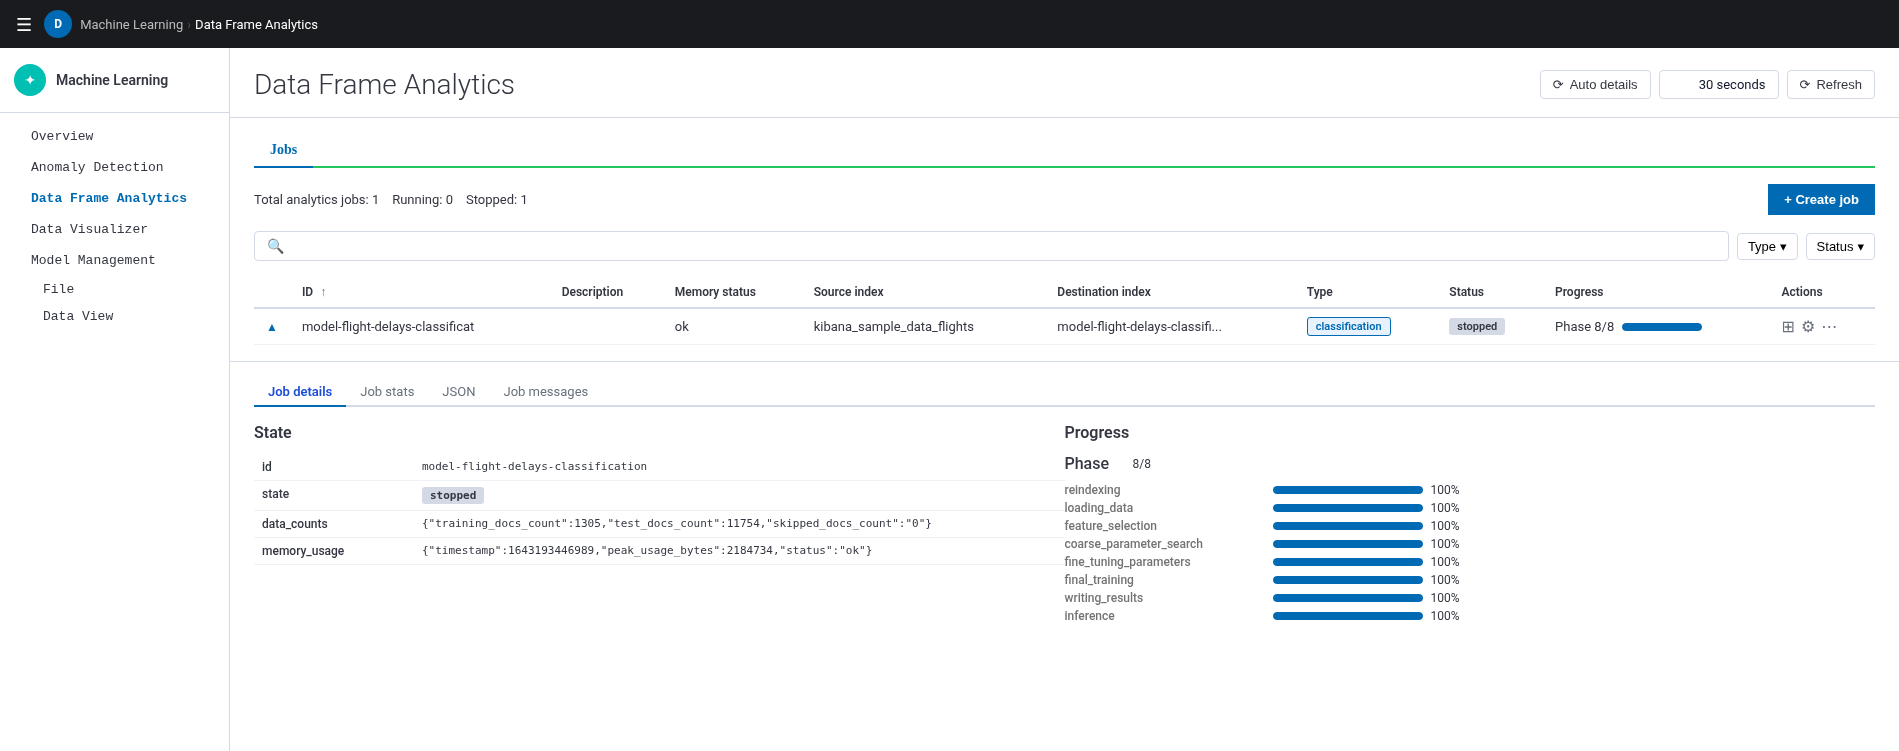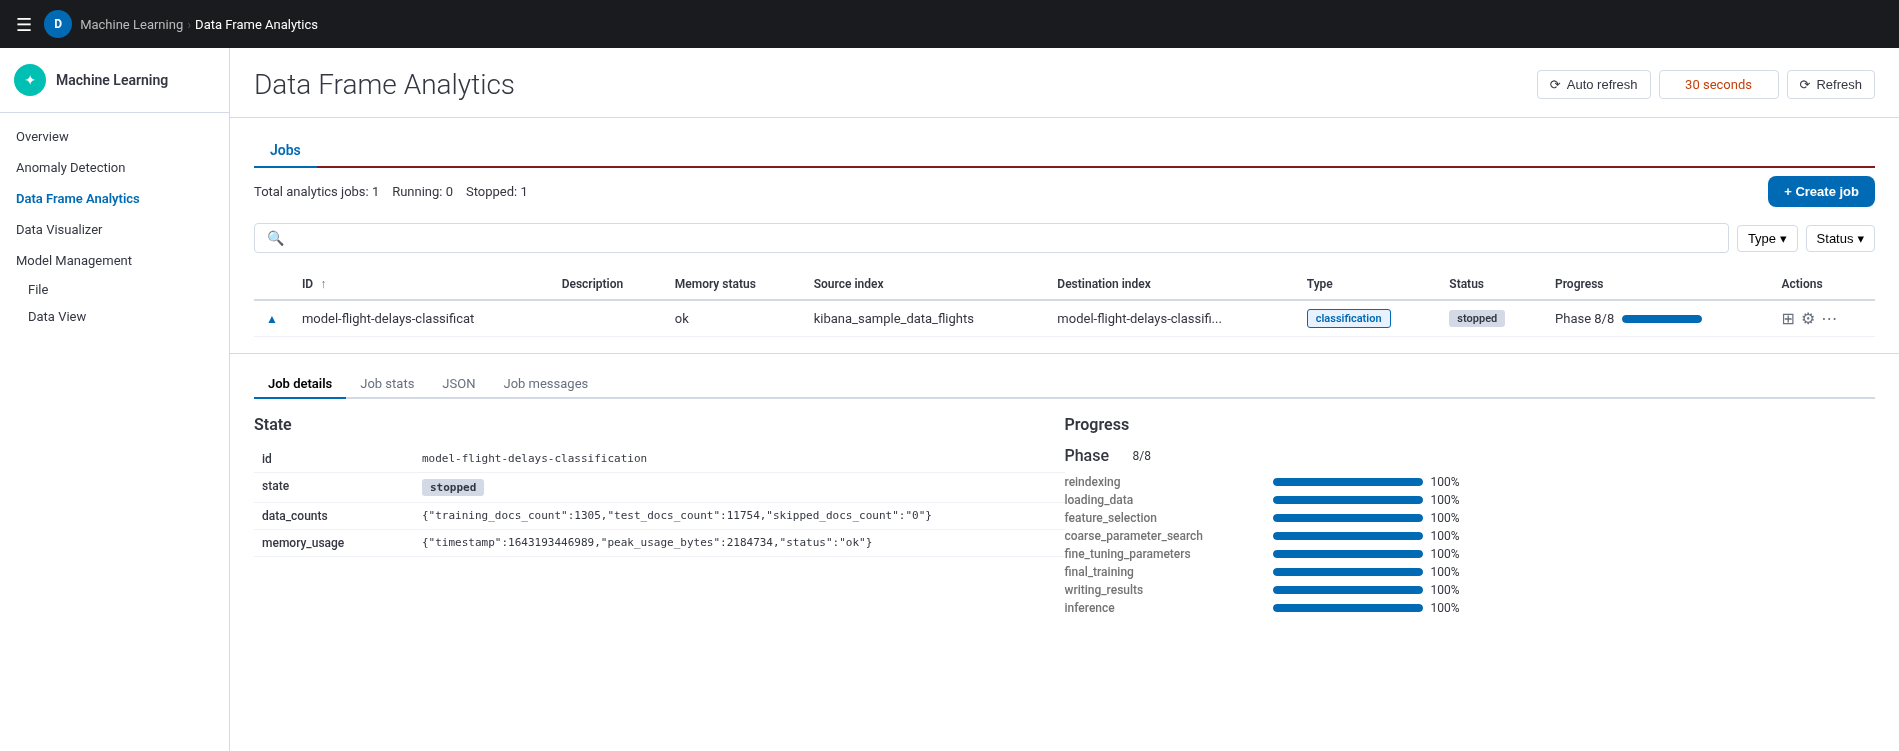--- a/index.html
+++ b/index.html
@@ -32,21 +32,21 @@
     .sidebar-header {
       display: flex; align-items: center; gap: 10px; padding: 16px 14px;
       border-bottom: 1px solid #d3dae6;
     }
     .sidebar-logo {
       width: 32px; height: 32px; border-radius: 50%;
       background: #00bfb3; display: flex; align-items: center; justify-content: center;
       color: #fff; font-size: 14px;
     }
     .sidebar-title { font-size: 14px; font-weight: 600; color: #343741; }
-    .sidebar-nav { padding: 8px 0; }
+    .sidebar-nav { padding: 8px 15px; font-family: Liberation Mono, monospace; }
     .sidebar-item {
       padding: 8px 16px; cursor: pointer; color: #343741; font-size: 13px;
       display: flex; align-items: center;
     }
     .sidebar-item.active { color: #006bb4; font-weight: 600; }
     .sidebar-sub-item {
       padding: 6px 16px 6px 28px; cursor: pointer; color: #343741; font-size: 13px;
     }
 
     
@@ -59,50 +59,50 @@
     }
     .page-title { font-size: 28px; font-weight: 300; color: #343741; flex: 1; }
     .header-controls { display: flex; align-items: center; gap: 8px; }
     .auto-refresh-btn {
       display: flex; align-items: center; gap: 6px;
       padding: 6px 12px; border: 1px solid #d3dae6; border-radius: 4px;
       background: #fff; cursor: pointer; font-size: 13px; color: #343741;
     }
     .interval-display {
       padding: 6px 12px; border: 1px solid #d3dae6; border-radius: 4px;
-      background: #fff; font-size: 13px; color: #c2410c; min-width: 120px; text-align: center;
+      background: #fff; font-size: 13px; color: #0f172a; min-width: 120px; text-align: right;
     }
     .refresh-btn {
       display: flex; align-items: center; gap: 6px;
       padding: 6px 12px; border: 1px solid #d3dae6; border-radius: 4px;
       background: #fff; cursor: pointer; font-size: 13px; color: #343741;
     }
 
     
     .content { padding: 16px 24px; }
 
     
-    .tabs { display: flex; border-bottom: 2px solid #7f1d1d; margin-bottom: 8px; }
+    .tabs { display: flex; border-bottom: 2px solid #22c55e; margin-bottom: 16px; font-family: Liberation Serif, serif; }
     .tab {
       padding: 8px 16px; cursor: pointer; font-size: 14px; color: #69707d;
       border-bottom: 2px solid transparent; margin-bottom: -2px;
     }
     .tab.active { color: #006bb4; border-bottom-color: #006bb4; font-weight: 600; }
 
     
     .stats-bar {
       display: flex; align-items: center; justify-content: space-between;
       margin-bottom: 16px;
       gap: 20px;
     }
     .stats-text { font-size: 13px; color: #343741; }
     .create-job-btn {
       display: flex; align-items: center; gap: 6px;
       padding: 8px 16px; background: #006bb4; color: #fff;
-      border: none; border-radius: 8px; cursor: pointer; font-size: 13px; font-weight: 600;
+      border: none; border-radius: 0; cursor: pointer; font-size: 13px; font-weight: 600;
     }
 
     
     .search-row { margin-bottom: 16px; }
     .search-input-wrap {
       display: flex; align-items: center; gap: 8px;
       border: 1px solid #d3dae6; border-radius: 4px; padding: 6px 12px;
       background: #fff; width: 100%;
     }
     .search-input-wrap input {
@@ -147,21 +147,21 @@
     
     .expand-icon { color: #006bb4; cursor: pointer; font-size: 12px; }
 
     
     .detail-panel { padding: 16px 24px; border-top: 1px solid #d3dae6; background: #fff; }
     .detail-tabs { display: flex; border-bottom: 2px solid #d3dae6; margin-bottom: 16px; }
     .detail-tab {
       padding: 6px 14px; cursor: pointer; font-size: 13px; color: #69707d;
       border-bottom: 2px solid transparent; margin-bottom: -2px;
     }
-    .detail-tab.active { color: #000000; border-bottom-color: #006bb4; font-weight: 600; }
+    .detail-tab.active { color: #1d4ed8; border-bottom-color: #006bb4; font-weight: 600; }
 
     .detail-columns { display: grid; grid-template-columns: 1fr 1fr; }
     .detail-section-title { font-size: 16px; font-weight: 600; margin-bottom: 12px; }
 
     .detail-table { width: 100%; border-collapse: collapse; }
     .detail-table tr { border-bottom: 1px solid #f0f1f6; }
     .detail-table td { padding: 6px 8px; font-size: 12px; vertical-align: top; }
     .detail-table td:first-child { color: #343741; font-weight: 500; width: 160px; white-space: nowrap; }
     .detail-table td:last-child { color: #343741; font-family: monospace; font-size: 11px; word-break: break-all; }
 
@@ -210,21 +210,21 @@
     </div>
   </nav>
 
   <main class="main">
 
     <div class="page-header">
       <h1 class="page-title">Data Frame Analytics</h1>
       <div class="header-controls">
         <button class="auto-refresh-btn">
           <span>⟳</span>
-          <span>Auto refresh</span>
+          <span>Auto details</span>
         </button>
         <div class="interval-display">30 seconds</div>
         <button class="refresh-btn">
           <span>⟳</span>
           <span>Refresh</span>
         </button>
       </div>
     </div>
 
     <div class="content">

